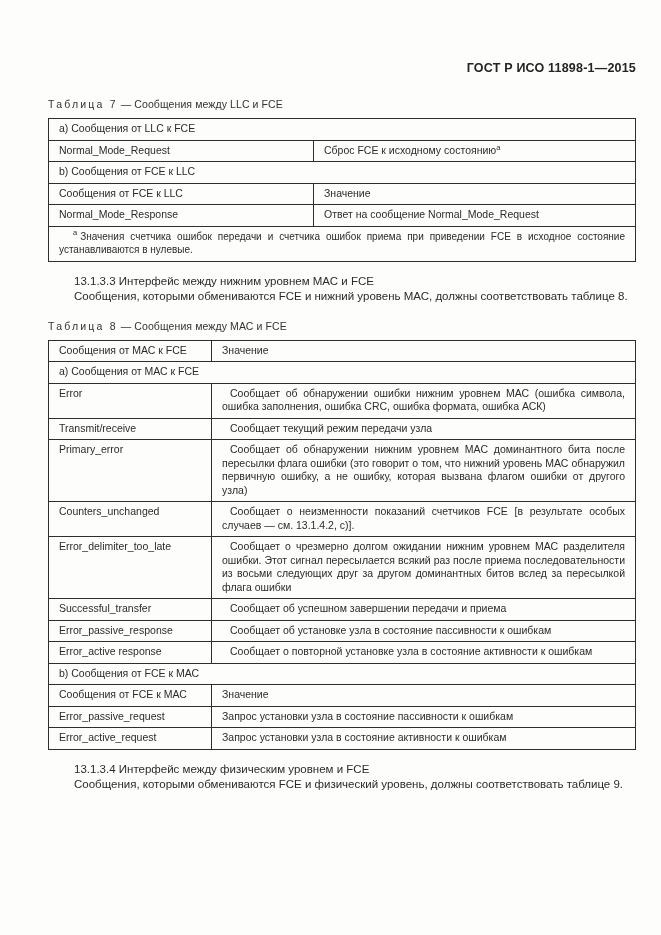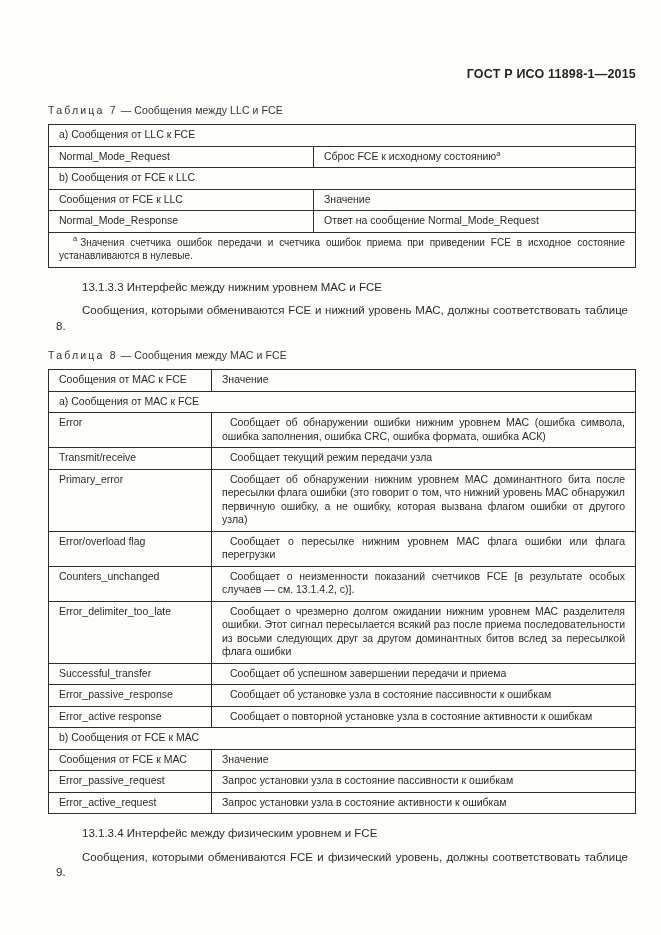--- a/index.html
+++ b/index.html
@@ -8,21 +8,21 @@
     width:661px;height:935px;
     background:#fdfdfc;
     position:relative;
     overflow:hidden;
     font-family:"Liberation Sans", sans-serif;
     color:#2b2b2b;
     box-sizing:border-box;
   }
   .content{
     position:absolute;
-    left:48px;top:10px;
+    left:48px;top:4px;
     width:588px;
   }
   .doc-header{
     margin-top:57px;
     text-align:right;
     font-size:12.5px;
     font-weight:bold;
     letter-spacing:.2px;
     color:#242424;
   }
@@ -61,21 +61,21 @@
     font-size:7.5px;
     line-height:0;
     vertical-align:super;
   }
   td.fnote sup.fn-mark{margin-right:3px;}
   .sec{
     margin:12px 0 0 0;
     font-size:11.5px;
     line-height:15.5px;
   }
-  .sec p{margin:8px;text-indent:26px;}
+  .sec p{margin:0;text-indent:26px;}
   .sec p.body-par{text-align:justify;}
   .caption-8{margin-top:15px;}
 </style>
 </head>
 <body>
 
 <div class="page">
   <div class="content">
 
     <div class="doc-header">ГОСТ Р ИСО 11898-1—2015</div>
@@ -144,24 +144,20 @@
       </tr>
       <tr>
         <td>Transmit/receive</td>
         <td class="desc indent">Сообщает текущий режим передачи узла</td>
       </tr>
       <tr>
         <td>Primary_error</td>
         <td class="desc indent">Сообщает об обнаружении нижним уровнем МАС доминантного бита после пересылки флага ошибки (это говорит о том, что нижний уровень МАС обнаружил первичную ошибку, а не ошибку, которая вызвана флагом ошибки от другого узла)</td>
       </tr>
       <tr>
-        <td>Error/overload flag</td>
-        <td class="desc indent">Сообщает о пересылке нижним уровнем МАС флага ошибки или флага перегрузки</td>
-      </tr>
-      <tr>
         <td>Counters_unchanged</td>
         <td class="desc indent">Сообщает о неизменности показаний счетчиков FCE [в результате особых случаев — см. 13.1.4.2, c)].</td>
       </tr>
       <tr>
         <td>Error_delimiter_too_late</td>
         <td class="desc indent">Сообщает о чрезмерно долгом ожидании нижним уровнем МАС разделителя ошибки. Этот сигнал пересылается всякий раз после приема последовательности из восьми следующих друг за другом доминантных битов вслед за пересылкой флага ошибки</td>
       </tr>
       <tr>
         <td>Successful_transfer</td>
         <td class="desc indent">Сообщает об успешном завершении передачи и приема</td>

